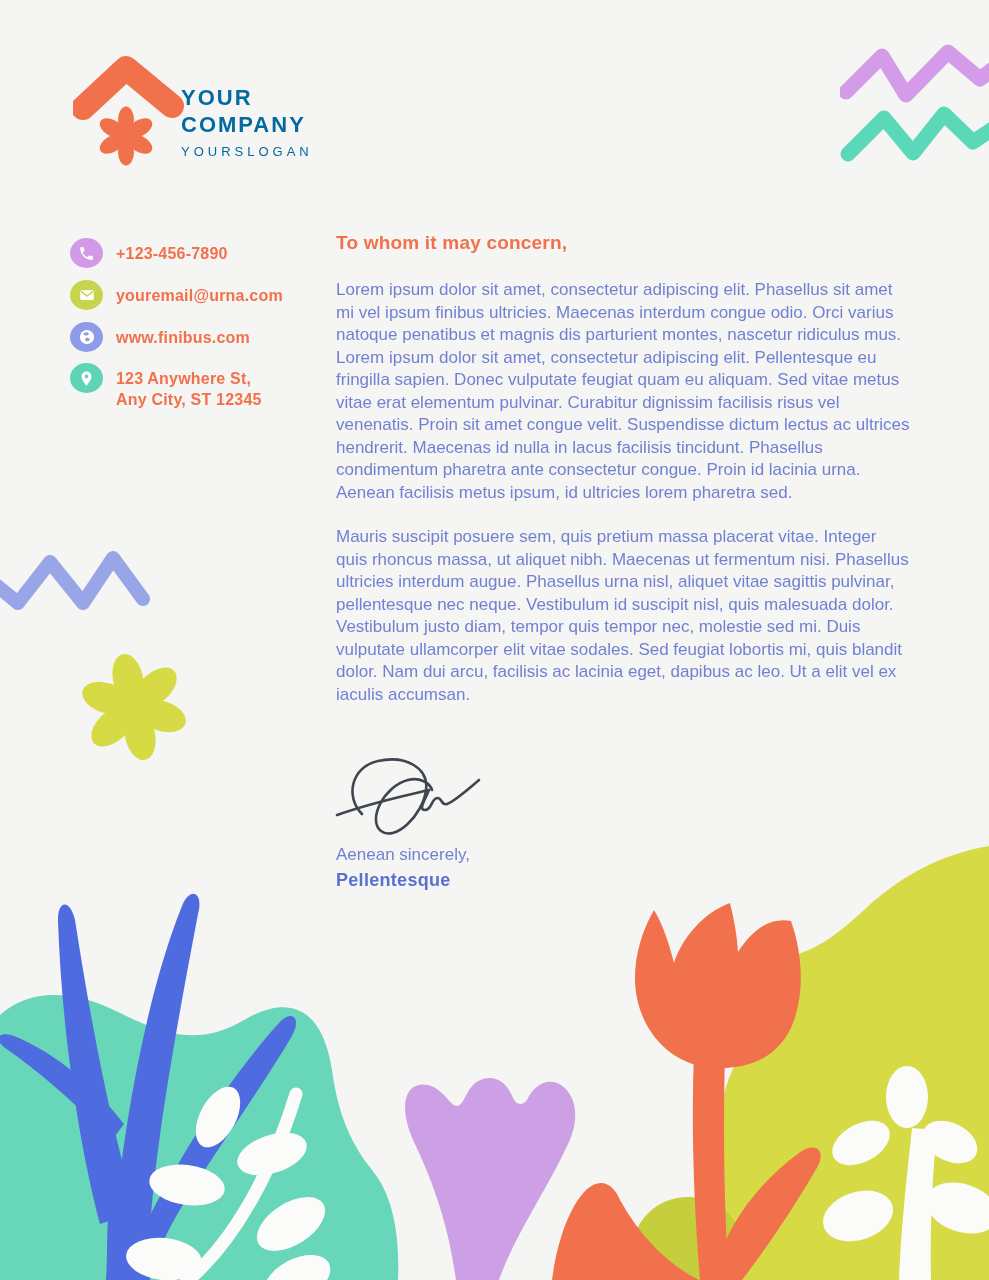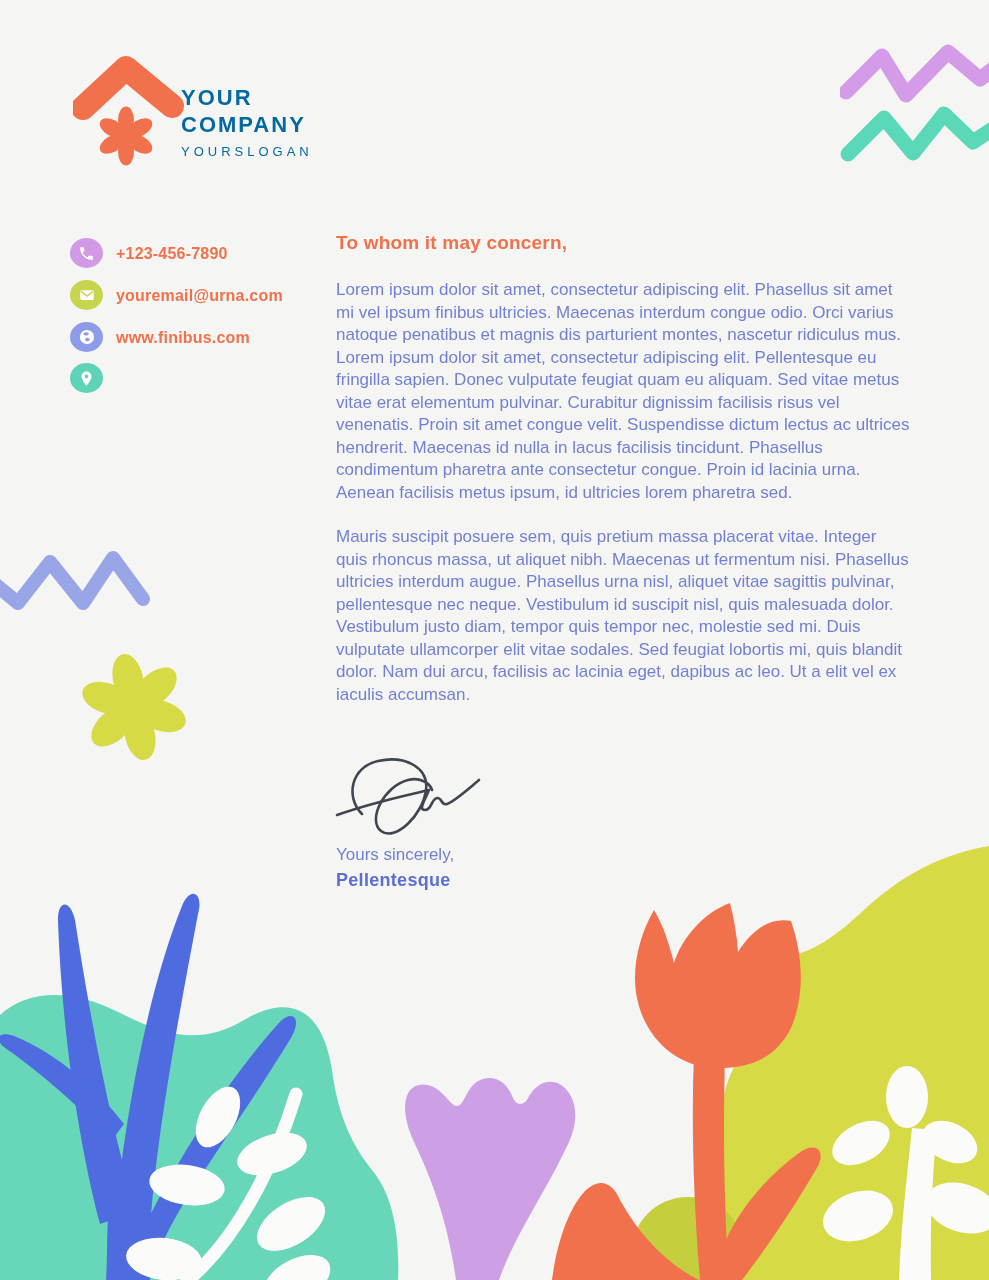--- a/index.html
+++ b/index.html
@@ -80,36 +80,40 @@
   </span>
   <span class="contact-text">www.finibus.com</span>
 </div>
 
 <div class="abs contact-row" style="top:363px;">
   <span class="icon-bubble" style="background:#5ED3B5;">
     <svg width="17" height="17" viewBox="0 0 24 24">
         <path fill="#fff" d="M12 2C8.13 2 5 5.13 5 9c0 5.25 7 13 7 13s7-7.75 7-13c0-3.87-3.13-7-7-7zm0 9.5c-1.38 0-2.5-1.12-2.5-2.5s1.12-2.5 2.5-2.5 2.5 1.12 2.5 2.5-1.12 2.5-2.5 2.5z"></path>
       </svg>
   </span>
+  <span class="contact-text">
+    <span style="display:block">123 Anywhere St,</span>
+    <span style="display:block">Any City, ST 12345</span>
+  </span>
 </div>
 
 <div class="abs salutation">To whom it may concern,</div>
 
 <div class="abs body-col">
   <p>Lorem ipsum dolor sit amet, consectetur adipiscing elit. Phasellus sit amet mi vel ipsum finibus ultricies. Maecenas interdum congue odio. Orci varius natoque penatibus et magnis dis parturient montes, nascetur ridiculus mus. Lorem ipsum dolor sit amet, consectetur adipiscing elit. Pellentesque eu fringilla sapien. Donec vulputate feugiat quam eu aliquam. Sed vitae metus vitae erat elementum pulvinar. Curabitur dignissim facilisis risus vel venenatis. Proin sit amet congue velit. Suspendisse dictum lectus ac ultrices hendrerit. Maecenas id nulla in lacus facilisis tincidunt. Phasellus condimentum pharetra ante consectetur congue. Proin id lacinia urna. Aenean facilisis metus ipsum, id ultricies lorem pharetra sed.</p>
   <p>Mauris suscipit posuere sem, quis pretium massa placerat vitae. Integer quis rhoncus massa, ut aliquet nibh. Maecenas ut fermentum nisi. Phasellus ultricies interdum augue. Phasellus urna nisl, aliquet vitae sagittis pulvinar, pellentesque nec neque. Vestibulum id suscipit nisl, quis malesuada dolor. Vestibulum justo diam, tempor quis tempor nec, molestie sed mi. Duis vulputate ullamcorper elit vitae sodales. Sed feugiat lobortis mi, quis blandit dolor. Nam dui arcu, facilisis ac lacinia eget, dapibus ac leo. Ut a elit vel ex iaculis accumsan.</p>
 </div>
 
 <svg class="abs" style="left:332px;top:752px;" width="152" height="97" viewBox="0 0 152 97" aria-hidden="true">
   <g fill="none" stroke="#3F4650" stroke-width="2.6" stroke-linecap="round">
     <path d="M30,62 C13,45 19,15 46,9 C74,3 97,16 94,38 C91,63 63,90 49,79 C35,68 52,34 76,28 C88,25 98,31 100,38"></path>
     <path d="M5,63 C42,50 72,44 97,38 C93,48 86,58 93,58 C100,58 99,47 105,46 C110,45 109,54 115,52 C123,49 134,39 147,28"></path>
   </g>
 </svg>
-<div class="abs closing">Yours sincerely,</div>
+<div class="abs closing">Aenean sincerely,</div>
 <div class="abs signer">Pellentesque</div>
 
 <svg class="abs" style="left:0;top:545px;" width="155" height="70" viewBox="0 0 155 70" aria-hidden="true">
   <polyline points="-10,35 18,58 50,17 83,58 113,13 143,54" fill="none" stroke="#98A6E8" stroke-width="14" stroke-linejoin="round" stroke-linecap="round"></polyline>
 </svg>
 
 <svg class="abs" style="left:68px;top:648px;" width="140" height="122" viewBox="0 0 140 122" aria-hidden="true">
   <g fill="#D5DA45" transform="rotate(-12 66 59)">
     <ellipse rx="15" ry="25" transform="translate(66,59) rotate(0) translate(0,-29)"></ellipse>
     <ellipse rx="15" ry="25" transform="translate(66,59) rotate(60) translate(0,-29)"></ellipse>

